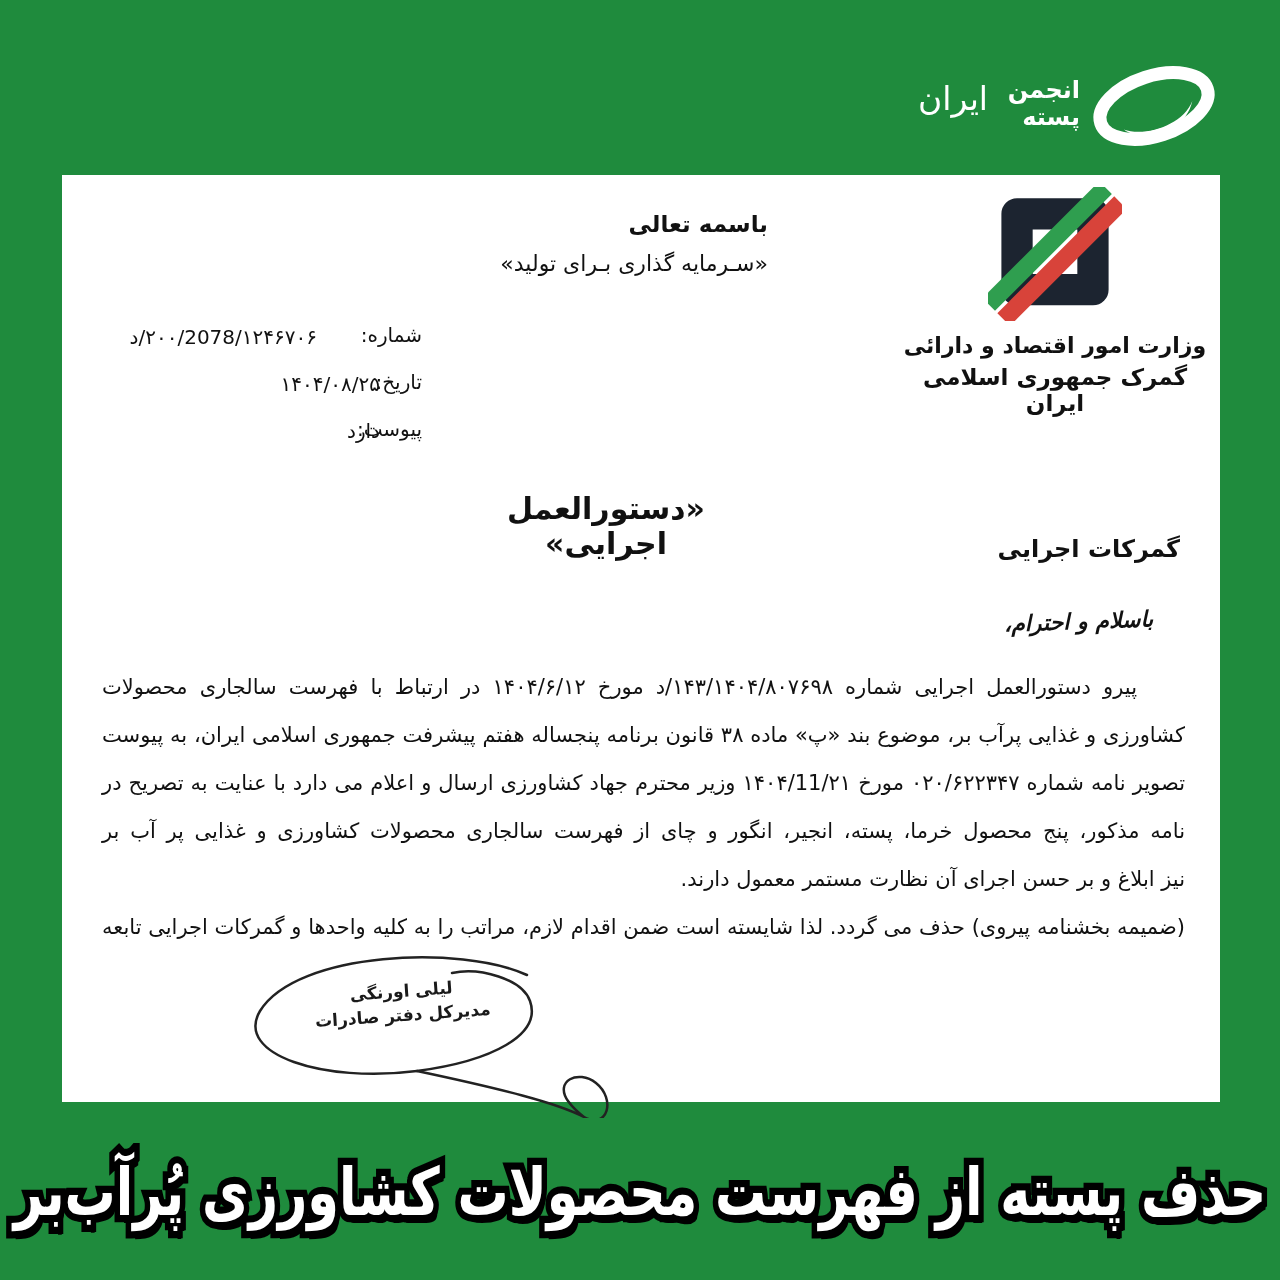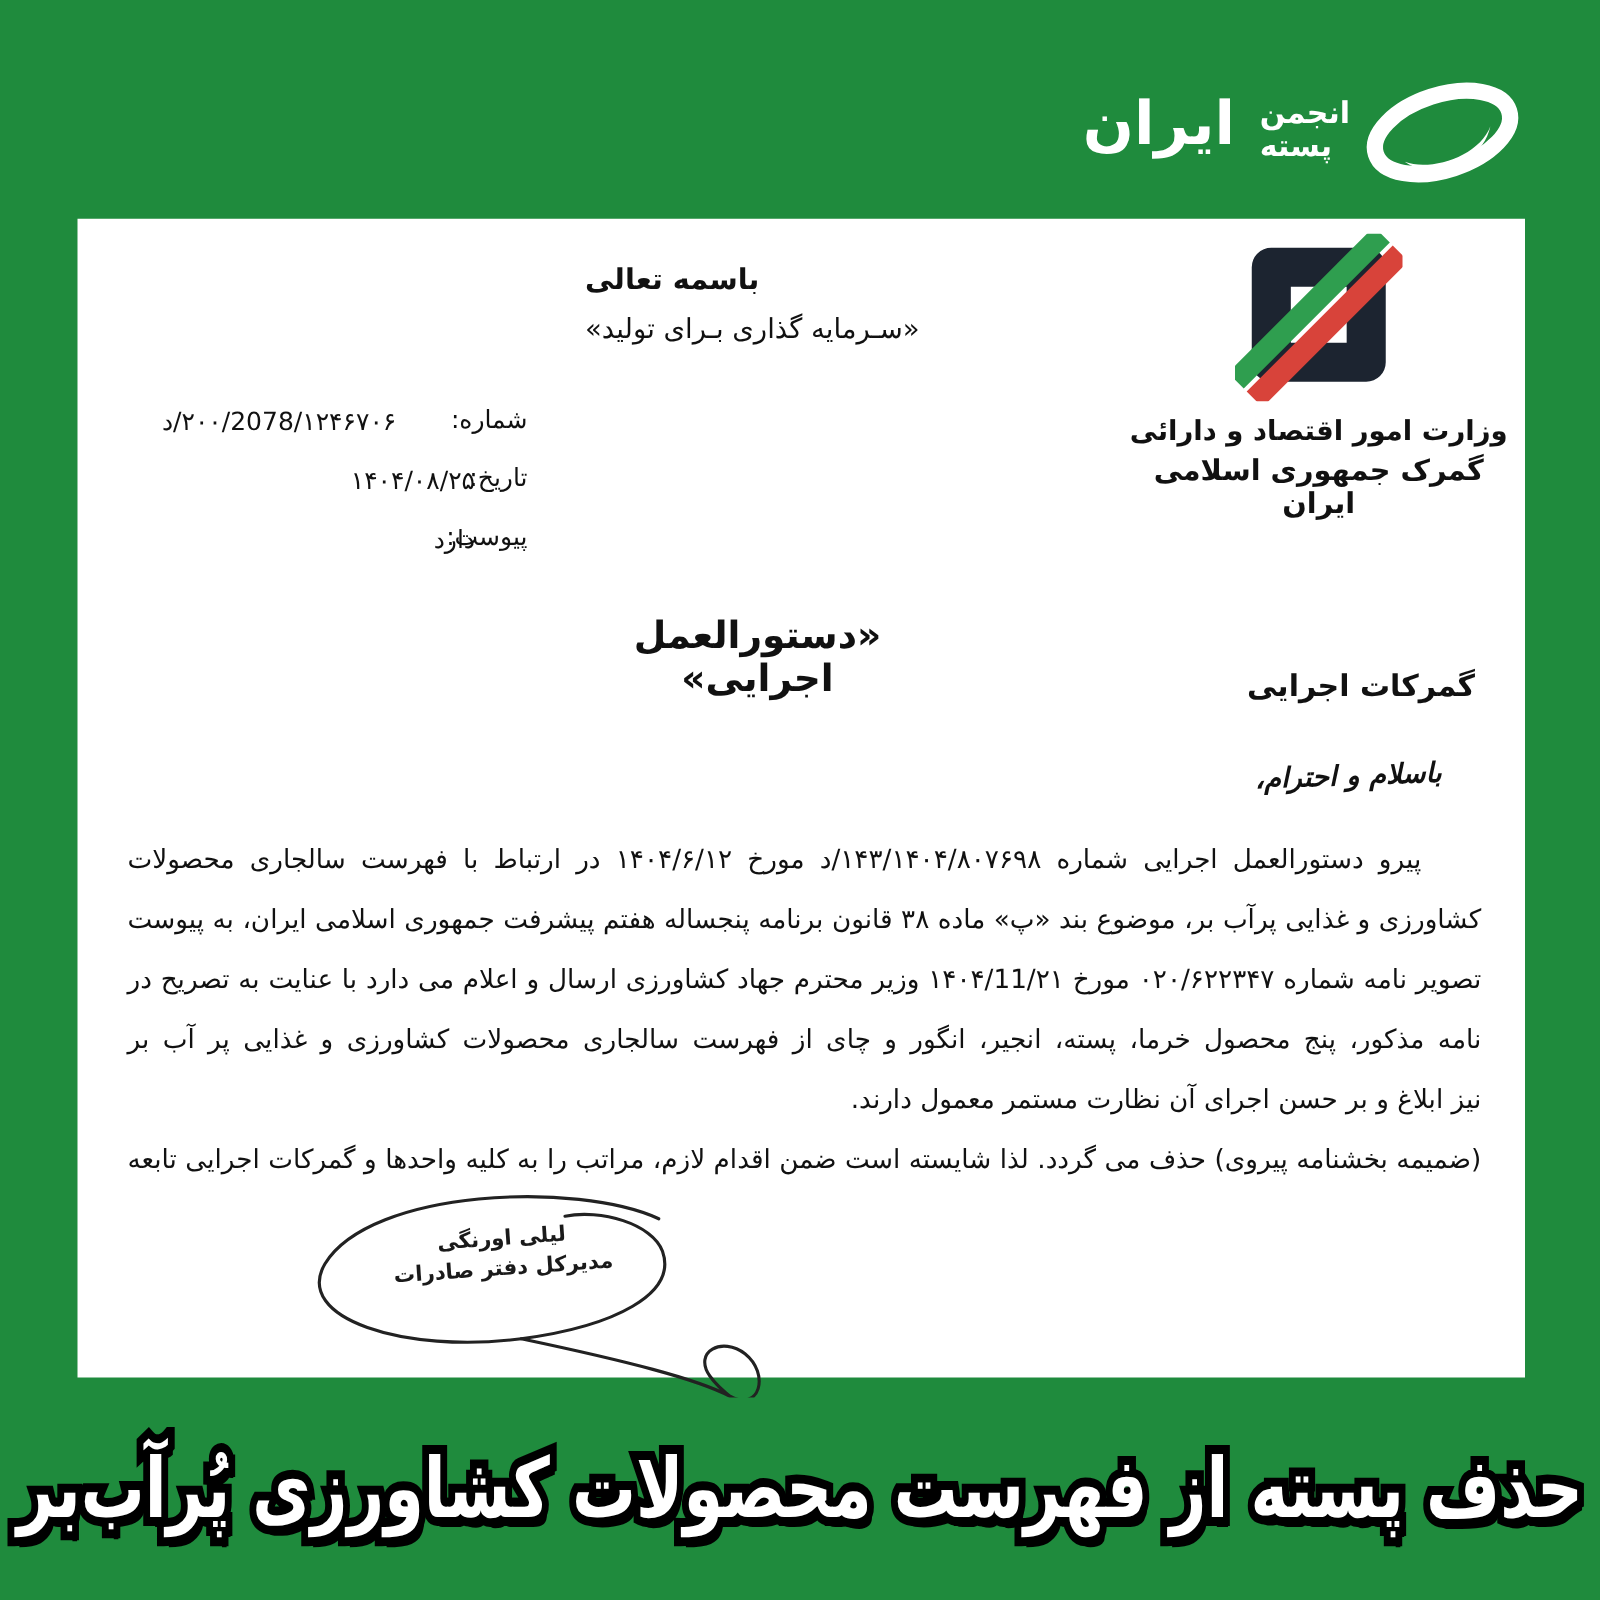--- a/index.html
+++ b/index.html
@@ -6,30 +6,30 @@
   html,body { width:1280px; height:1280px; }
   body { font-family:"DejaVu Sans", sans-serif; }
   .canvas {
     position:relative; width:1280px; height:1280px;
     background:#1f8b3d; overflow:hidden; direction:rtl;
   }
 
   
   .assoc-logo { position:absolute; top:55px; left:860px; width:360px; height:110px; }
   .assoc-mark { position:absolute; top:8px; right:0; width:132px; height:86px; }
-  .assoc-small { position:absolute; top:22px; right:140px; text-align:left; color:#fff;
+  .assoc-small { position:absolute; top:22px; right:140px; text-align:right; color:#fff;
                  font-weight:bold; font-size:24px; line-height:27px; }
-  .assoc-large { position:absolute; top:16px; right:232px; color:#fff; font-weight:bold;
-                 font-size:48px; line-height:56px; letter-spacing:1px; }
+  .assoc-large { position:absolute; top:16px; right:232px; color:#fff; font-weight:normal;
+                 font-size:33px; line-height:56px; letter-spacing:1px; }
 
   
   .paper { position:absolute; left:62px; top:175px; width:1158px; height:927px;
            background:#ffffff; color:#111; }
 
-  .bismillah-block { position:absolute; top:36px; left:406px; width:300px; text-align:left; }
+  .bismillah-block { position:absolute; top:36px; left:406px; width:300px; text-align:right; }
   .bismillah { font-weight:bold; font-size:23px; }
   .slogan { margin-top:14px; font-size:22px; }
 
   .head-right { position:absolute; top:12px; right:10px; width:310px; text-align:center; }
   .emblem { width:134px; height:134px; display:inline-block; }
   .ministry1 { font-weight:bold; font-size:22px; margin-top:8px; }
   .ministry2 { font-weight:bold; font-size:23px; margin-top:6px; }
 
   .fields { position:absolute; top:148px; right:798px; width:320px; font-size:20px; }
   .field-row { position:relative; height:47px; }

